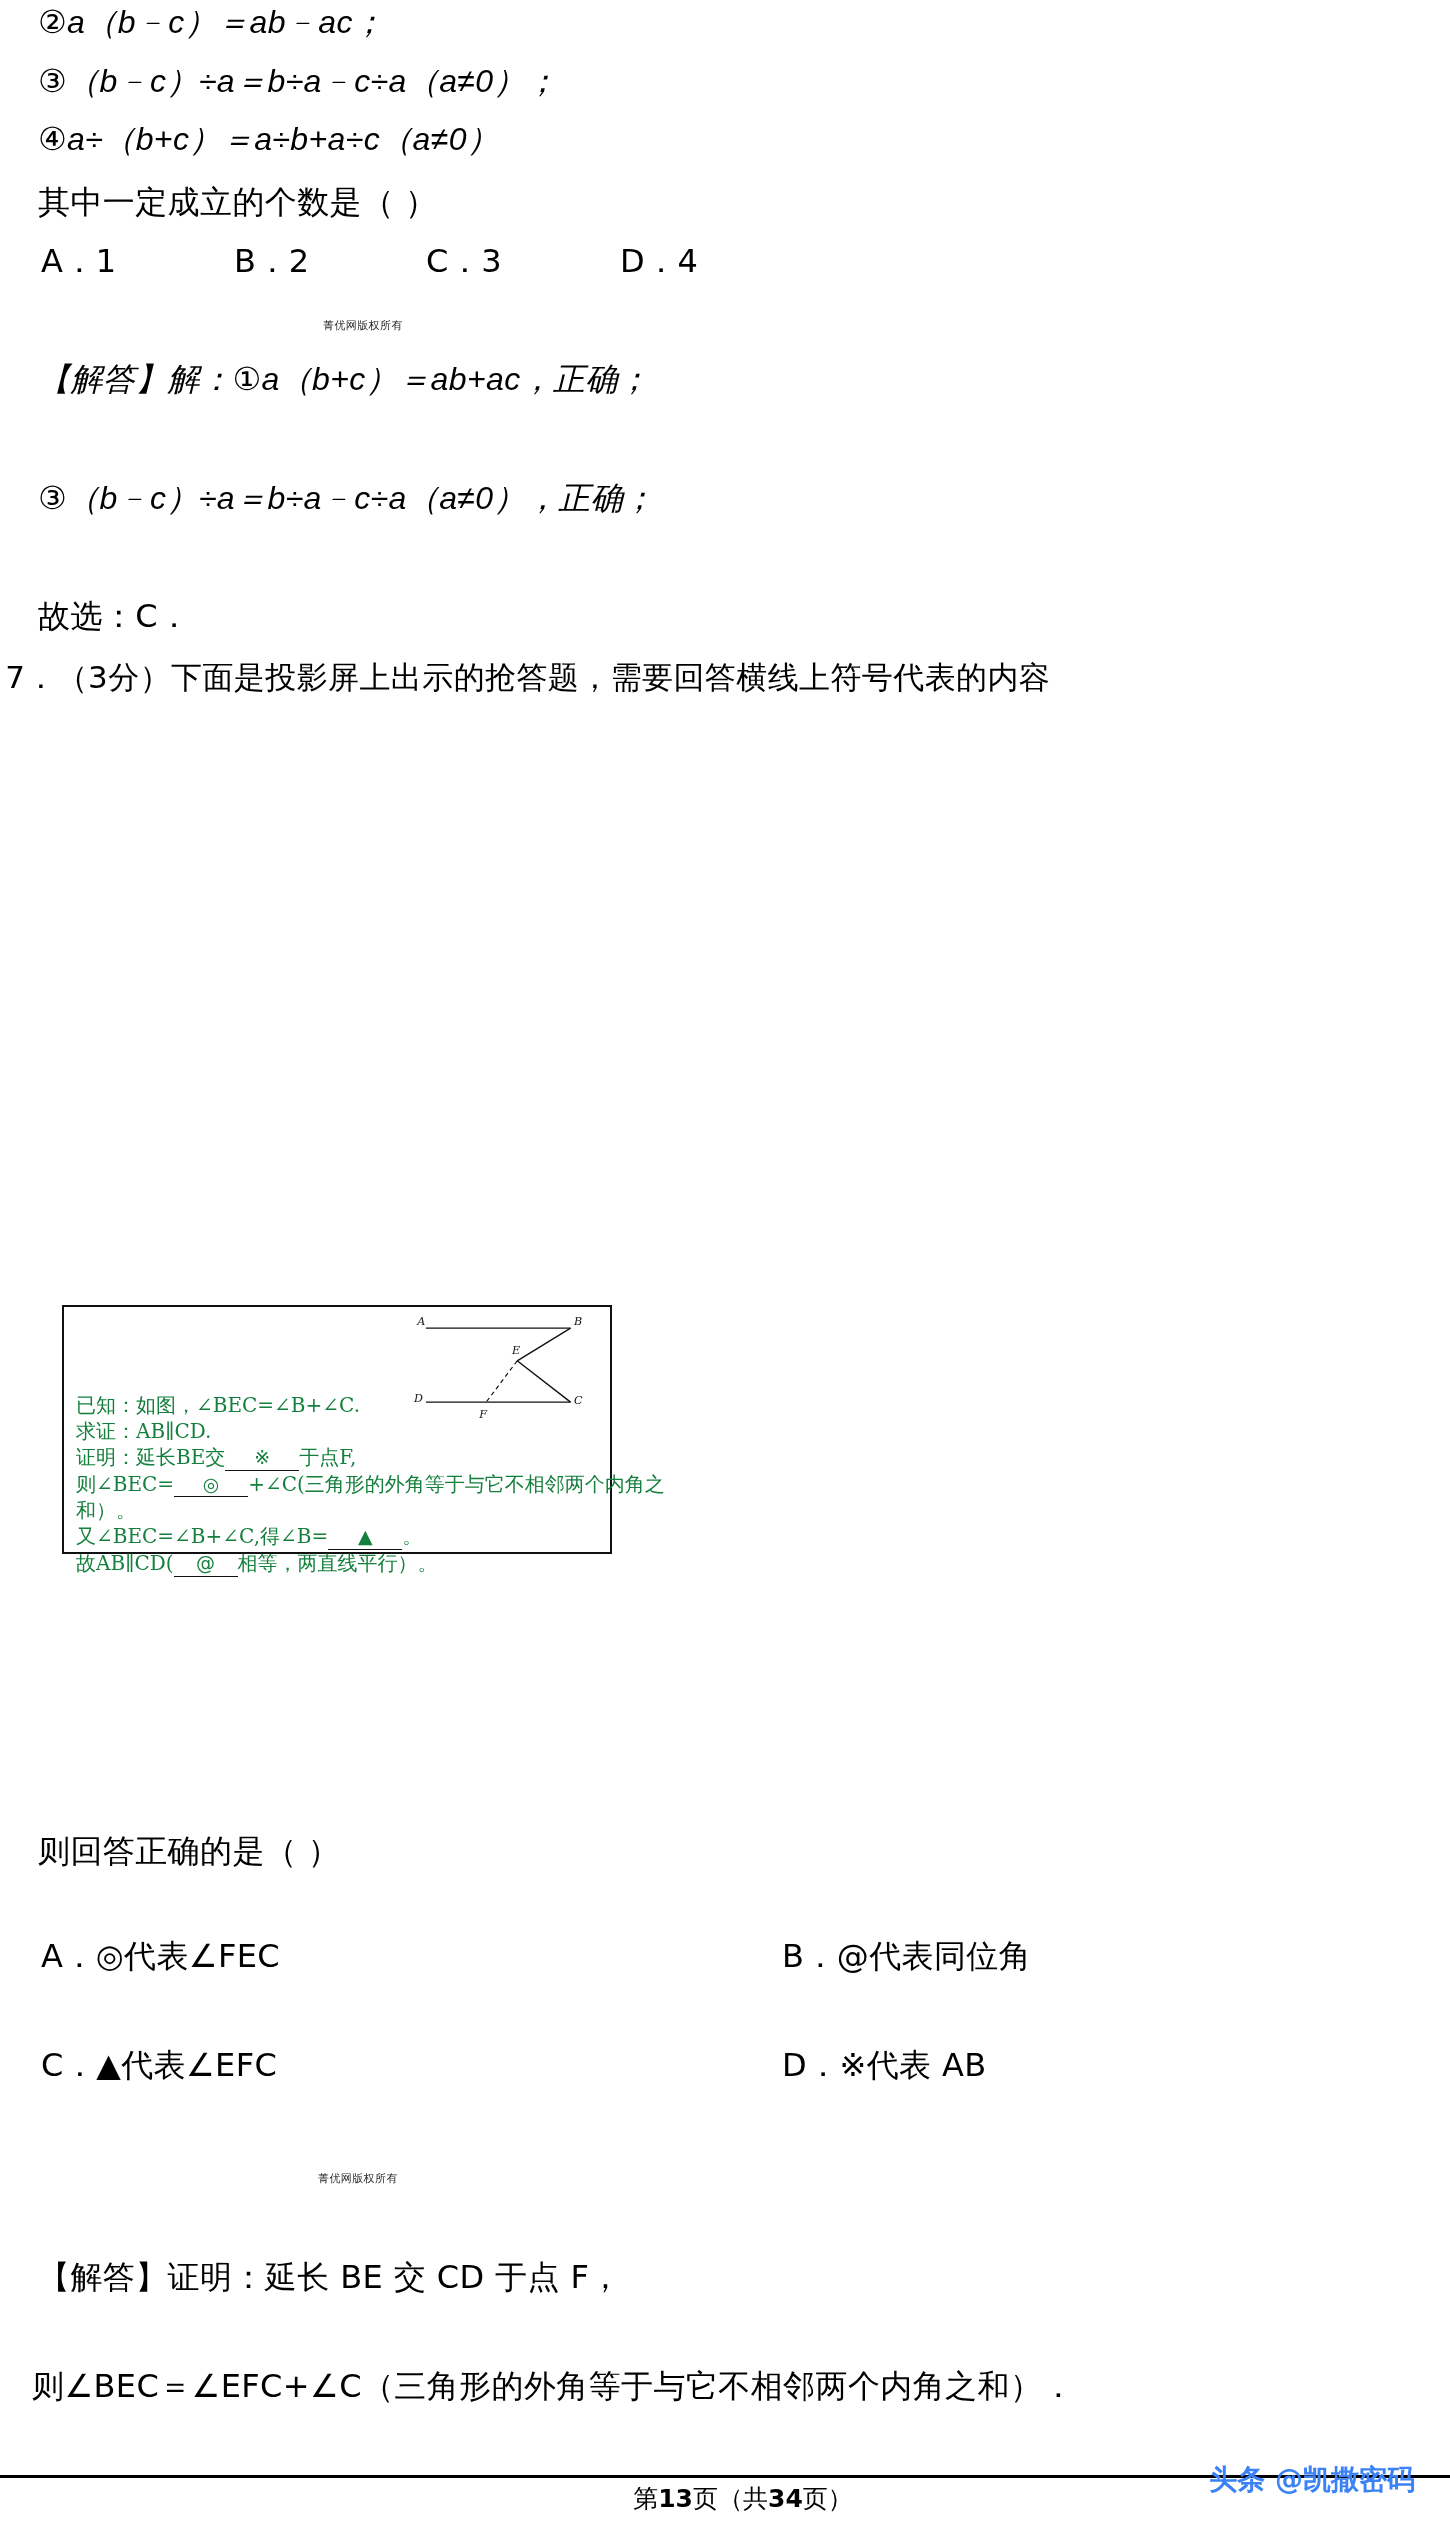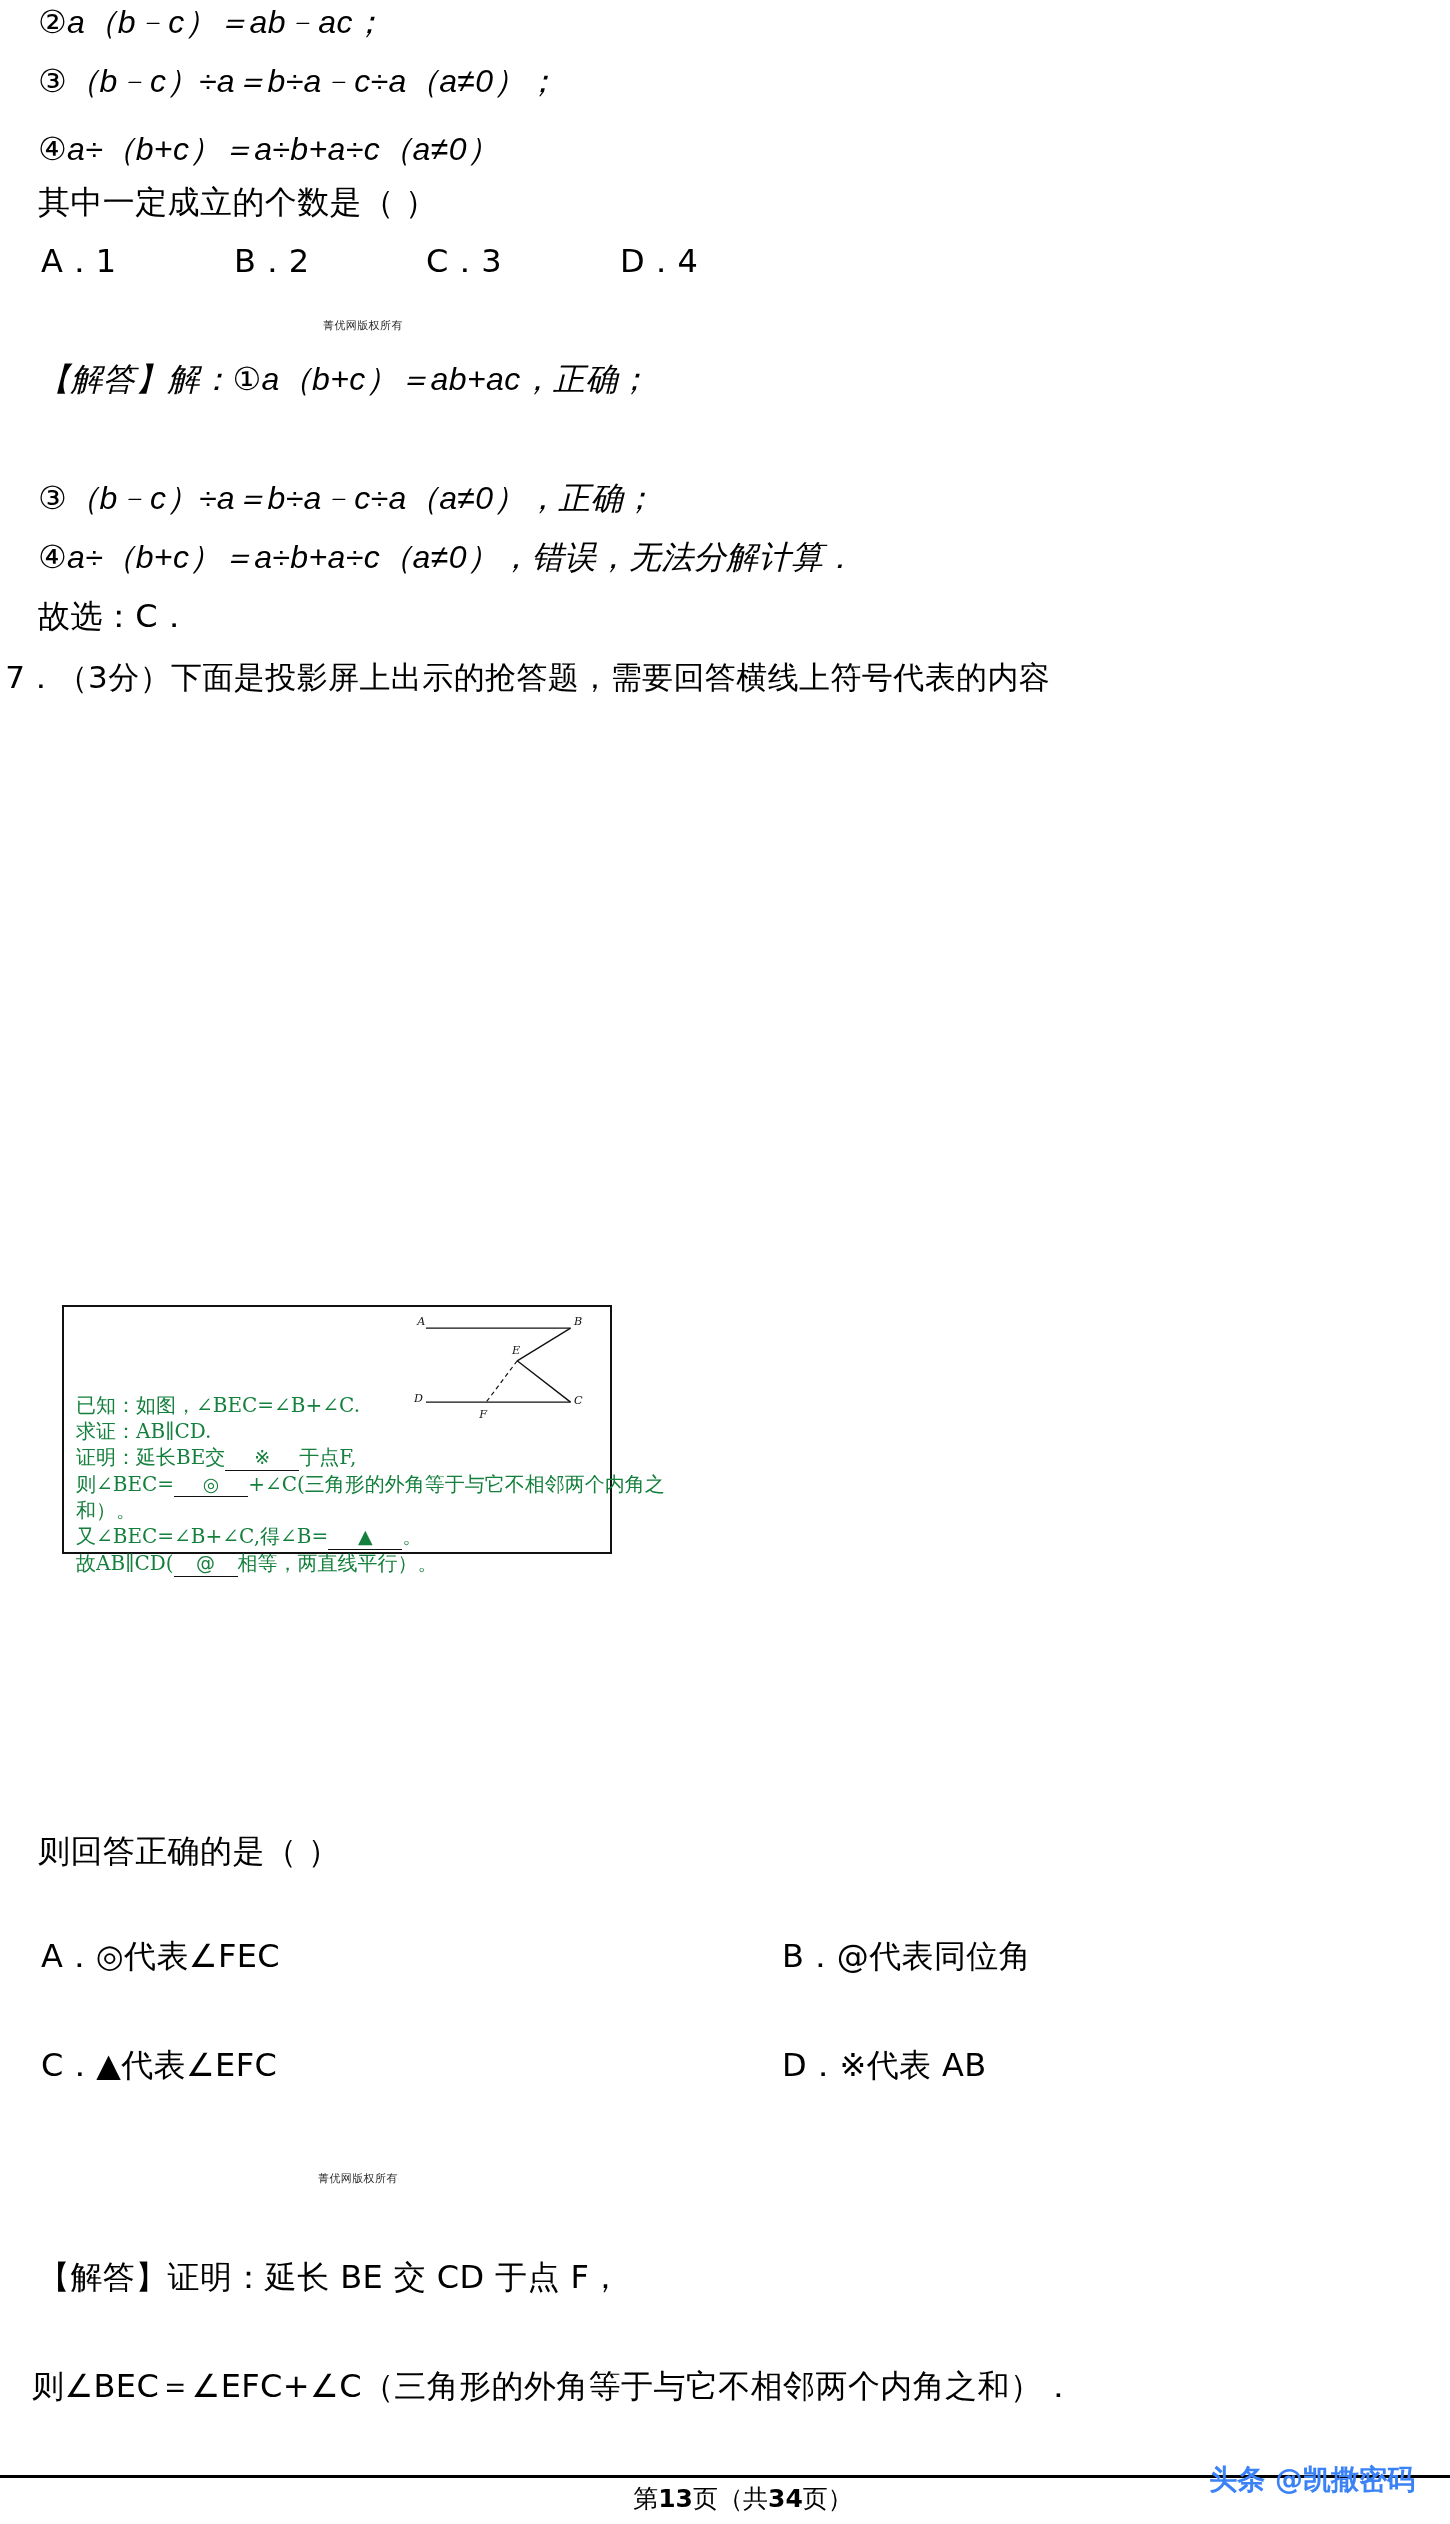--- a/index.html
+++ b/index.html
@@ -119,34 +119,33 @@
 </style>
 </head>
 <body>
 
 <div class="page">
 
   <div class="line mi" style="left:38px; top:5.2px;">②a（b﹣c）＝ab﹣ac；</div>
 
   <div class="line mi" style="left:38px; top:64px;">③（b﹣c）÷a＝b÷a﹣c÷a（a≠0）；</div>
 
-  <div class="line mi" style="left:38px; top:132px;">④a÷（b+c）＝a÷b+a÷c（a≠0）</div>
+  <div class="line mi" style="left:38px; top:122px;">④a÷（b+c）＝a÷b+a÷c（a≠0）</div>
 
   <div class="line cn" style="left:38px; top:185px;">其中一定成立的个数是（        ）</div>
 
   <div class="line cn" style="left:41px; top:244px;">A．1</div>
   <div class="line cn" style="left:234px; top:244px;">B．2</div>
   <div class="line cn" style="left:426px; top:244px;">C．3</div>
   <div class="line cn" style="left:620px; top:244px;">D．4</div>
 
   <div class="watermark-small" style="left:323px; top:318px;">菁优网版权所有</div>
 
   <div class="line mi" style="left:38px; top:362px;">【解答】解：①a（b+c）＝ab+ac，正确；</div>
   <div class="line mi" style="left:38px; top:481px;">③（b﹣c）÷a＝b÷a﹣c÷a（a≠0），正确；</div>
-  <div class="line mi" style="left:38px; top:540px;">④a÷（b+c）＝a÷b+a÷c（a≠0），错误，无法分解计算．</div>
 
   <div class="line cn" style="left:38px; top:599px;">故选：C．</div>
 
   <div class="line cn" style="left:5.2px; top:660px; font-size:31px;">7．（3分）下面是投影屏上出示的抢答题，需要回答横线上符号代表的内容</div>
 
   <div class="figure-box">
 
     <svg class="fig-draw" viewBox="0 0 230 130">
 
       <line x1="22" y1="14" x2="190" y2="14" stroke="#111" stroke-width="1.6"></line>

